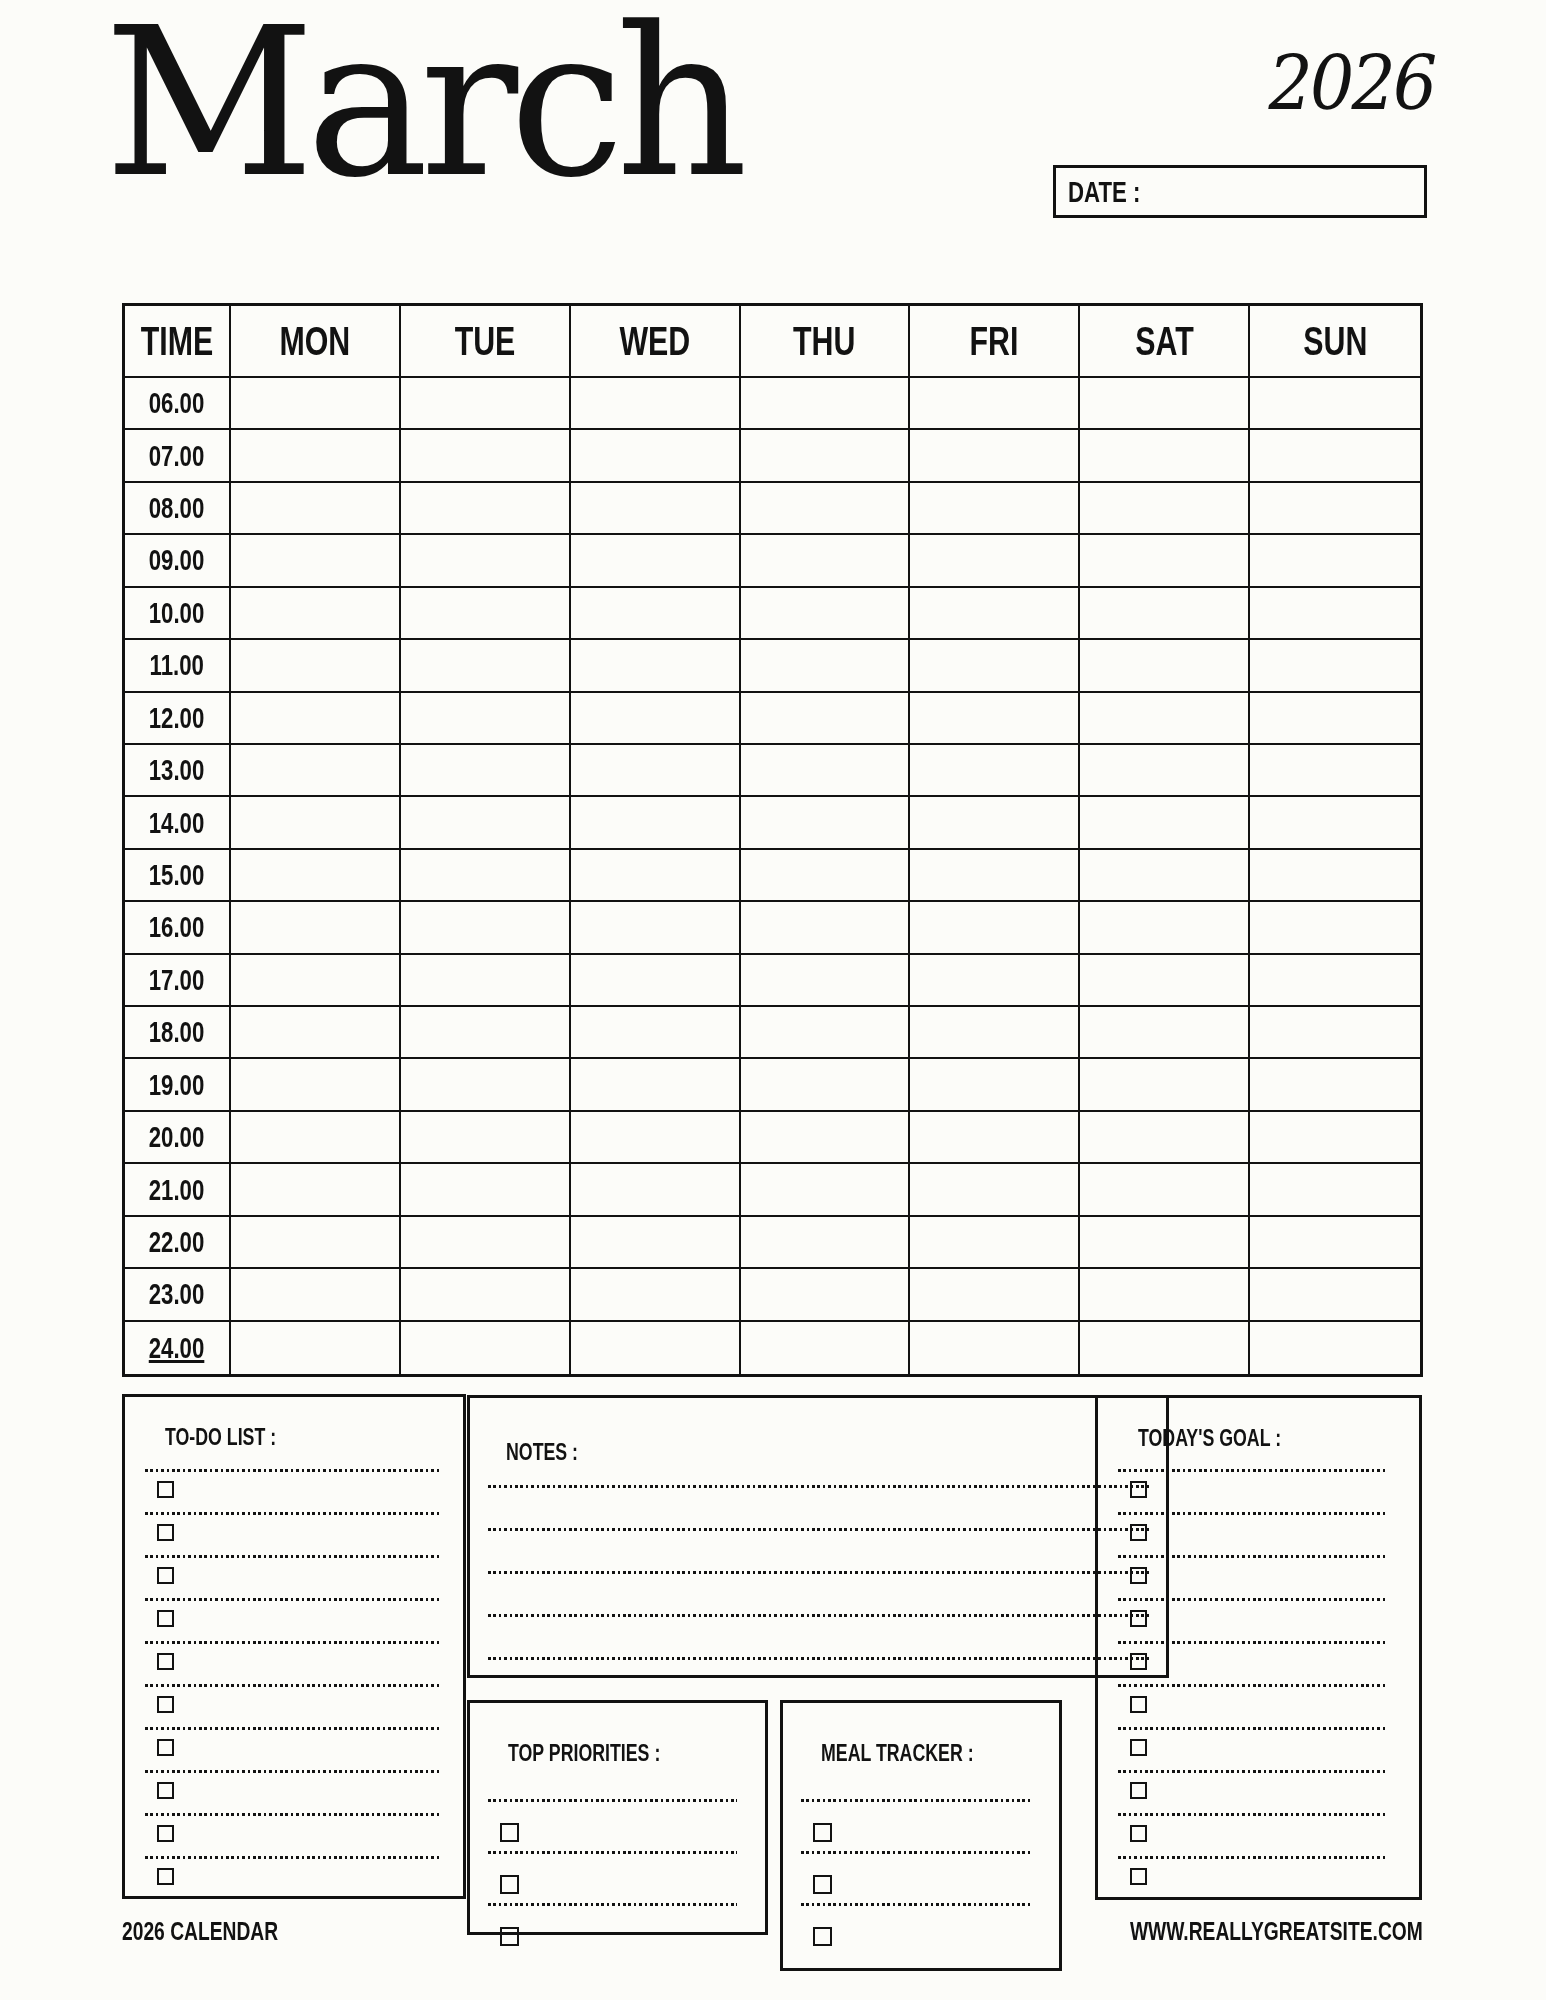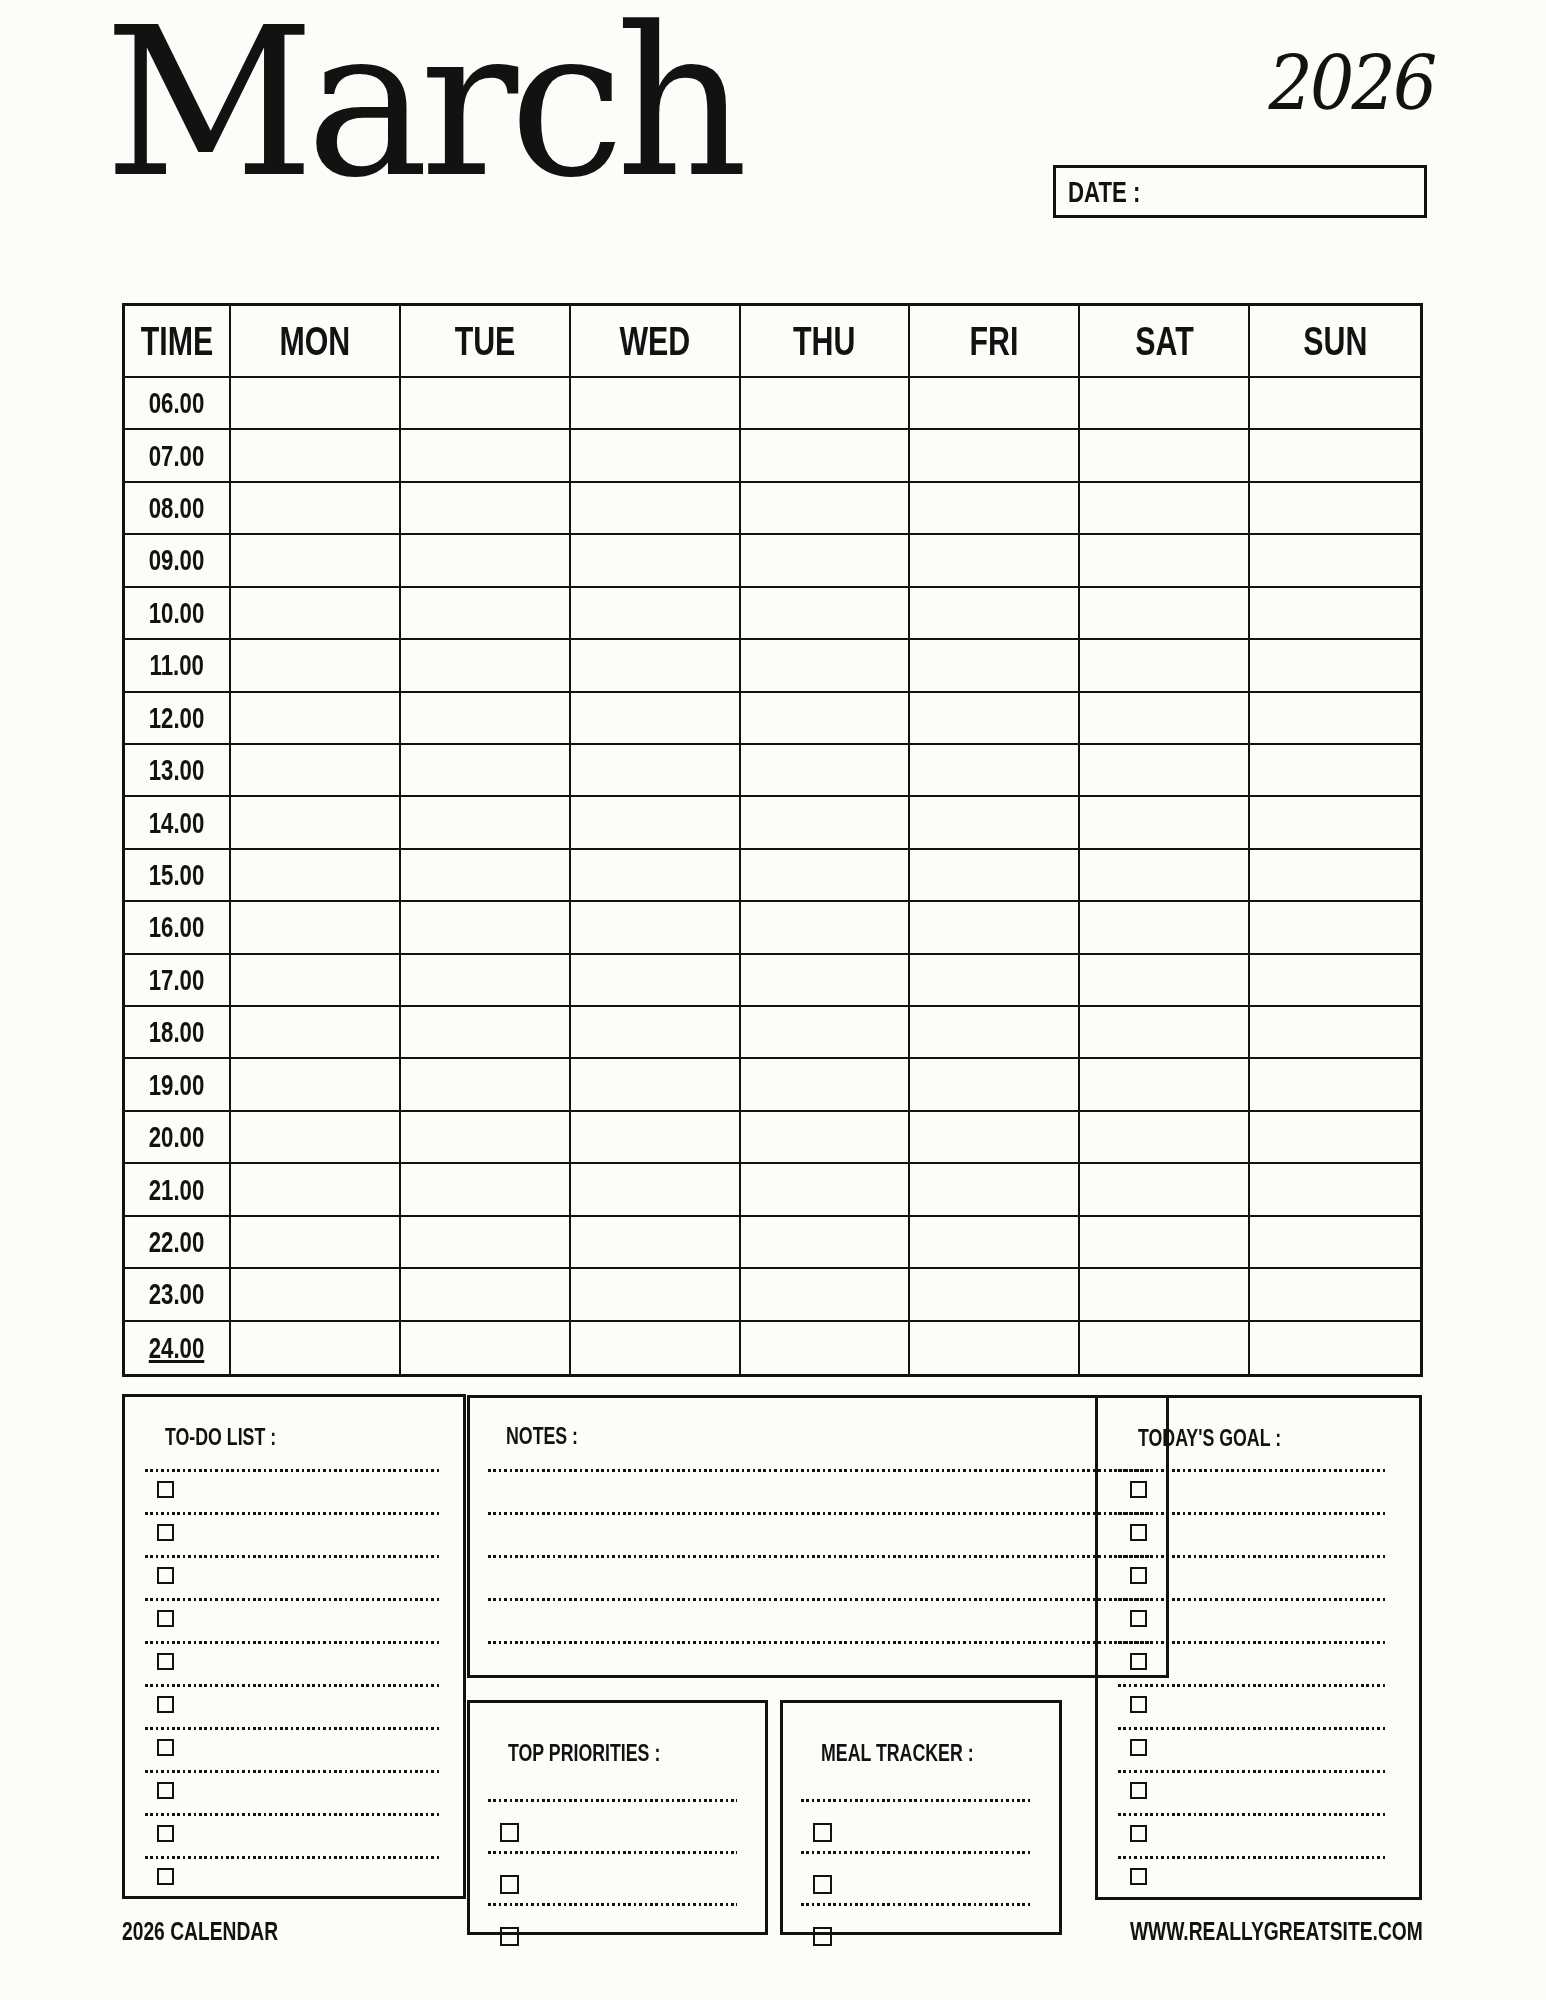--- a/index.html
+++ b/index.html
@@ -73,23 +73,23 @@
   .tcell span{font-size:30px;}
 
   
   .panel{
     position:absolute;
     border:3px solid var(--ink);
     background:transparent;
   }
   .panel .plabel{display:block;font-size:24px;margin-left:20px;}
   .box-todo {left:122px; top:1394px; width:344px; height:505px; padding:26px 24px 0 20px;}
-  .box-notes{left:467px; top:1395px; width:702px; height:283px; padding:24px 15px 0 18px;}
+  .box-notes{left:467px; top:1395px; width:702px; height:283px; padding:40px 15px 0 18px;}
   .box-prio {left:467px; top:1700px; width:301px; height:235px; padding:36px 28px 0 18px;}
-  .box-meal {left:780px; top:1700px; width:282px; height:235px; padding:36px 26px 0 18px;}
+  .box-meal {left:780px; top:1700px; width:282px; height:271px; padding:36px 26px 0 18px;}
   .box-goal {left:1095px;top:1395px; width:327px; height:505px; padding:26px 32px 0 20px;}
   .box-todo .plabel,.box-goal .plabel{margin-left:20px;}
   .box-notes .plabel{margin-left:18px;}
 
   .dotline{
     height:3px;
     background-image:repeating-linear-gradient(90deg,var(--ink) 0 2.6px,transparent 2.6px 5.4px);
   }
   
   .item{position:relative;}

